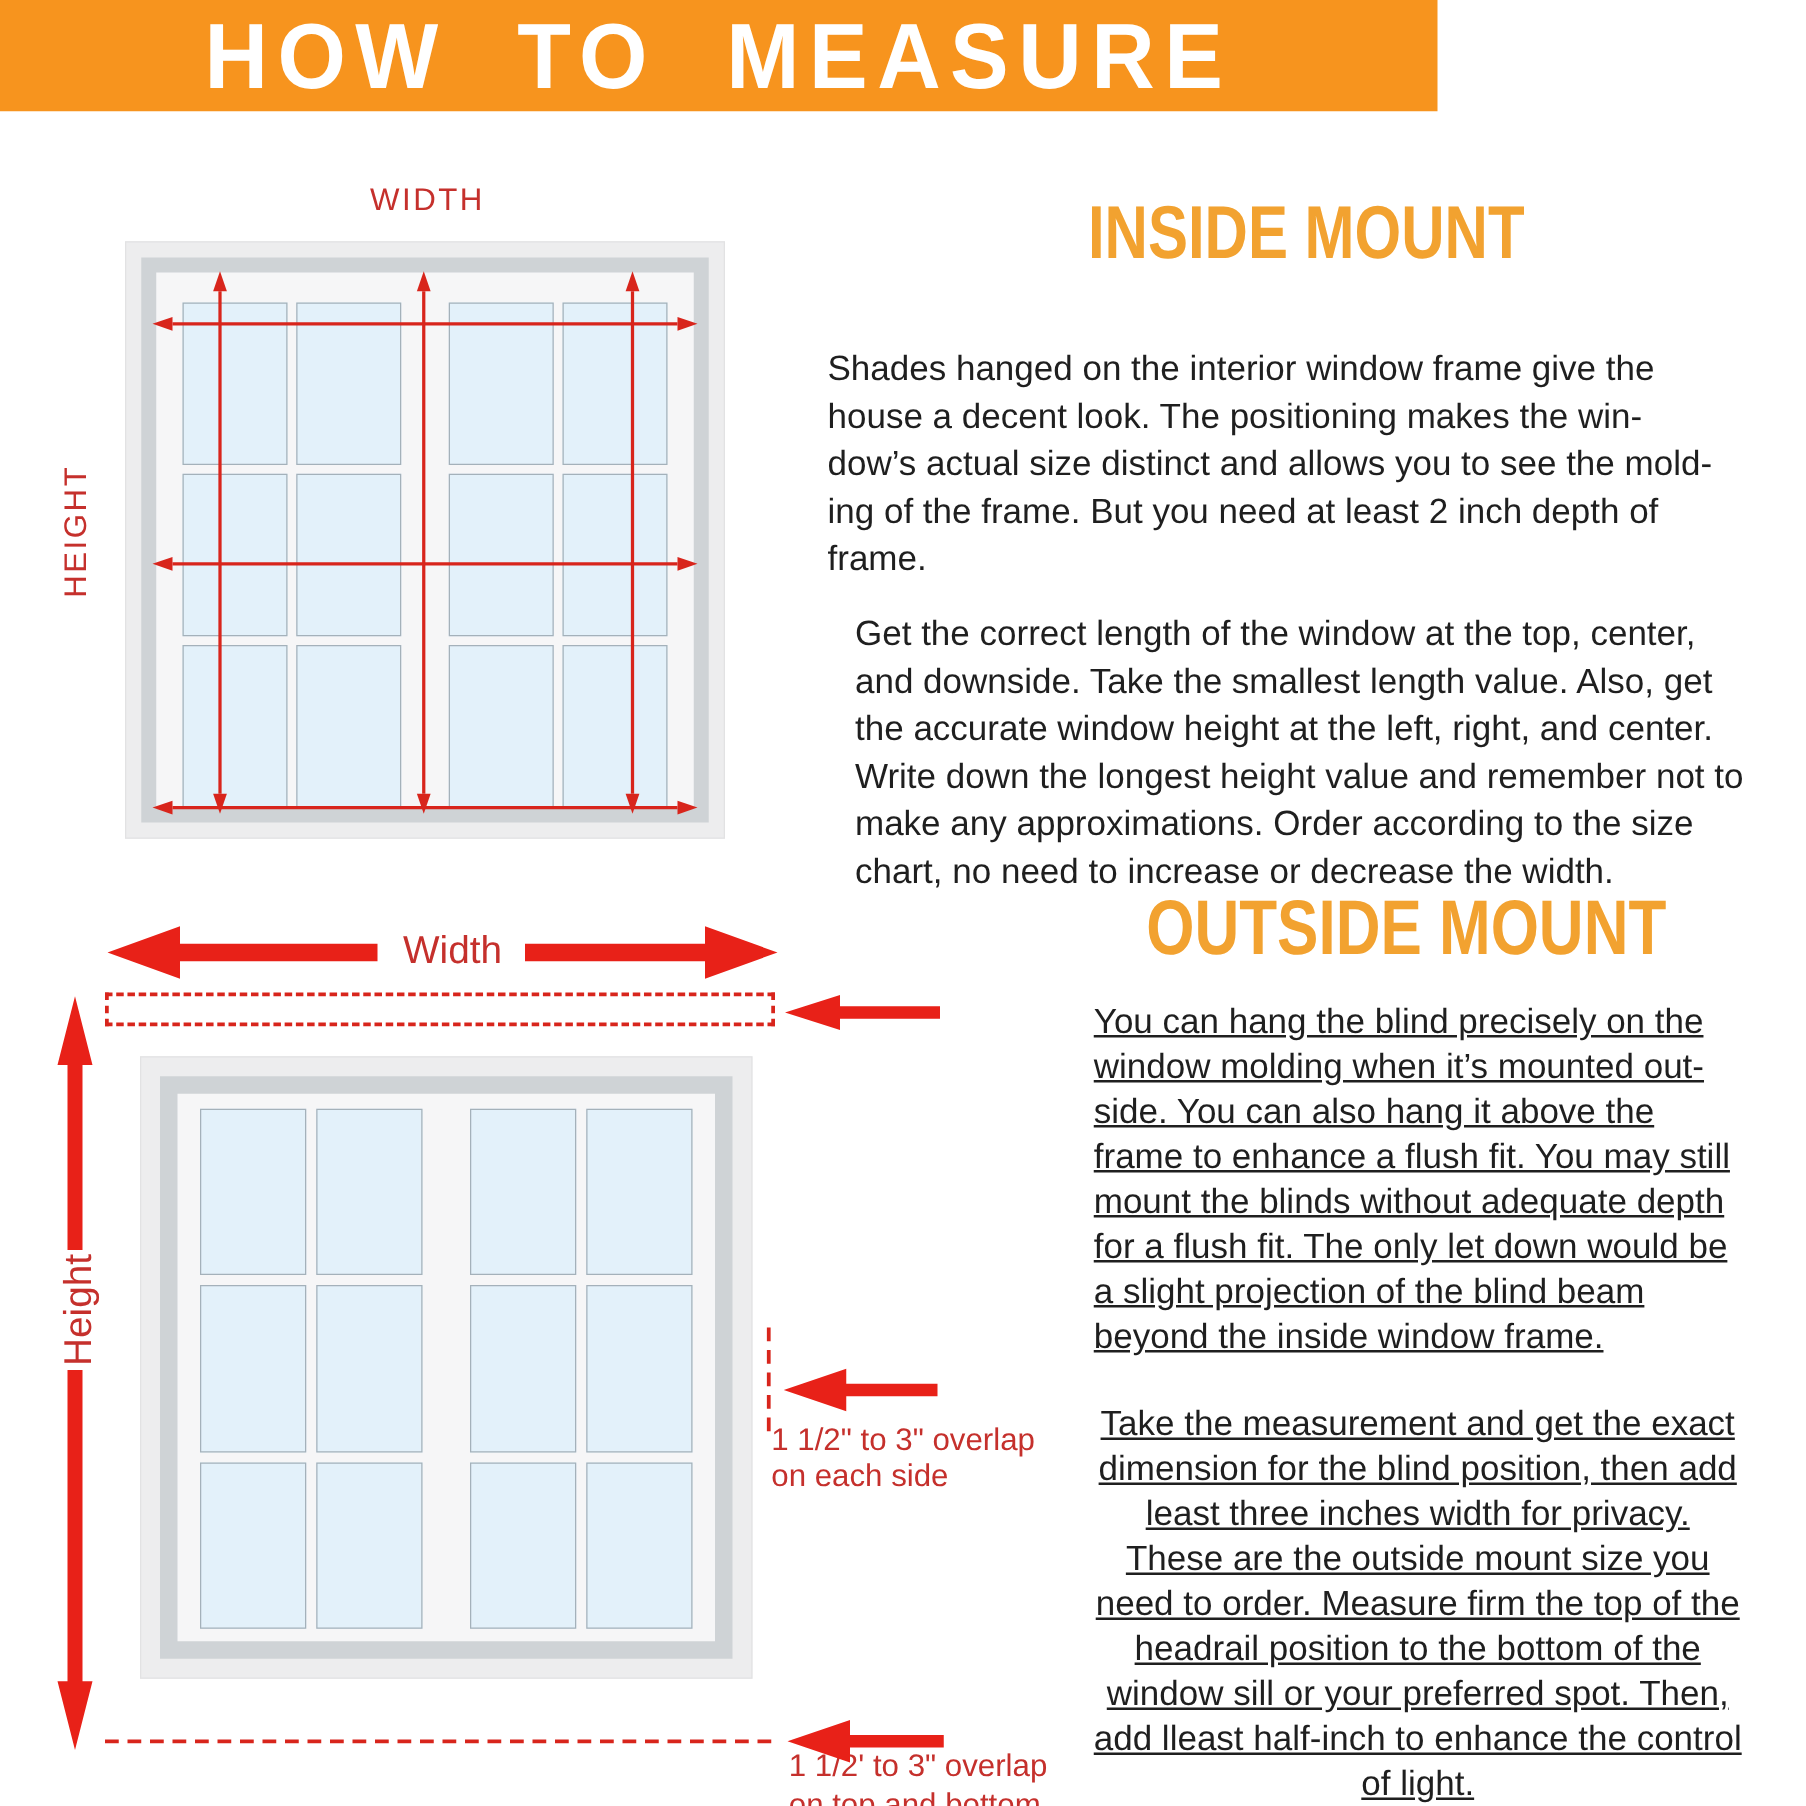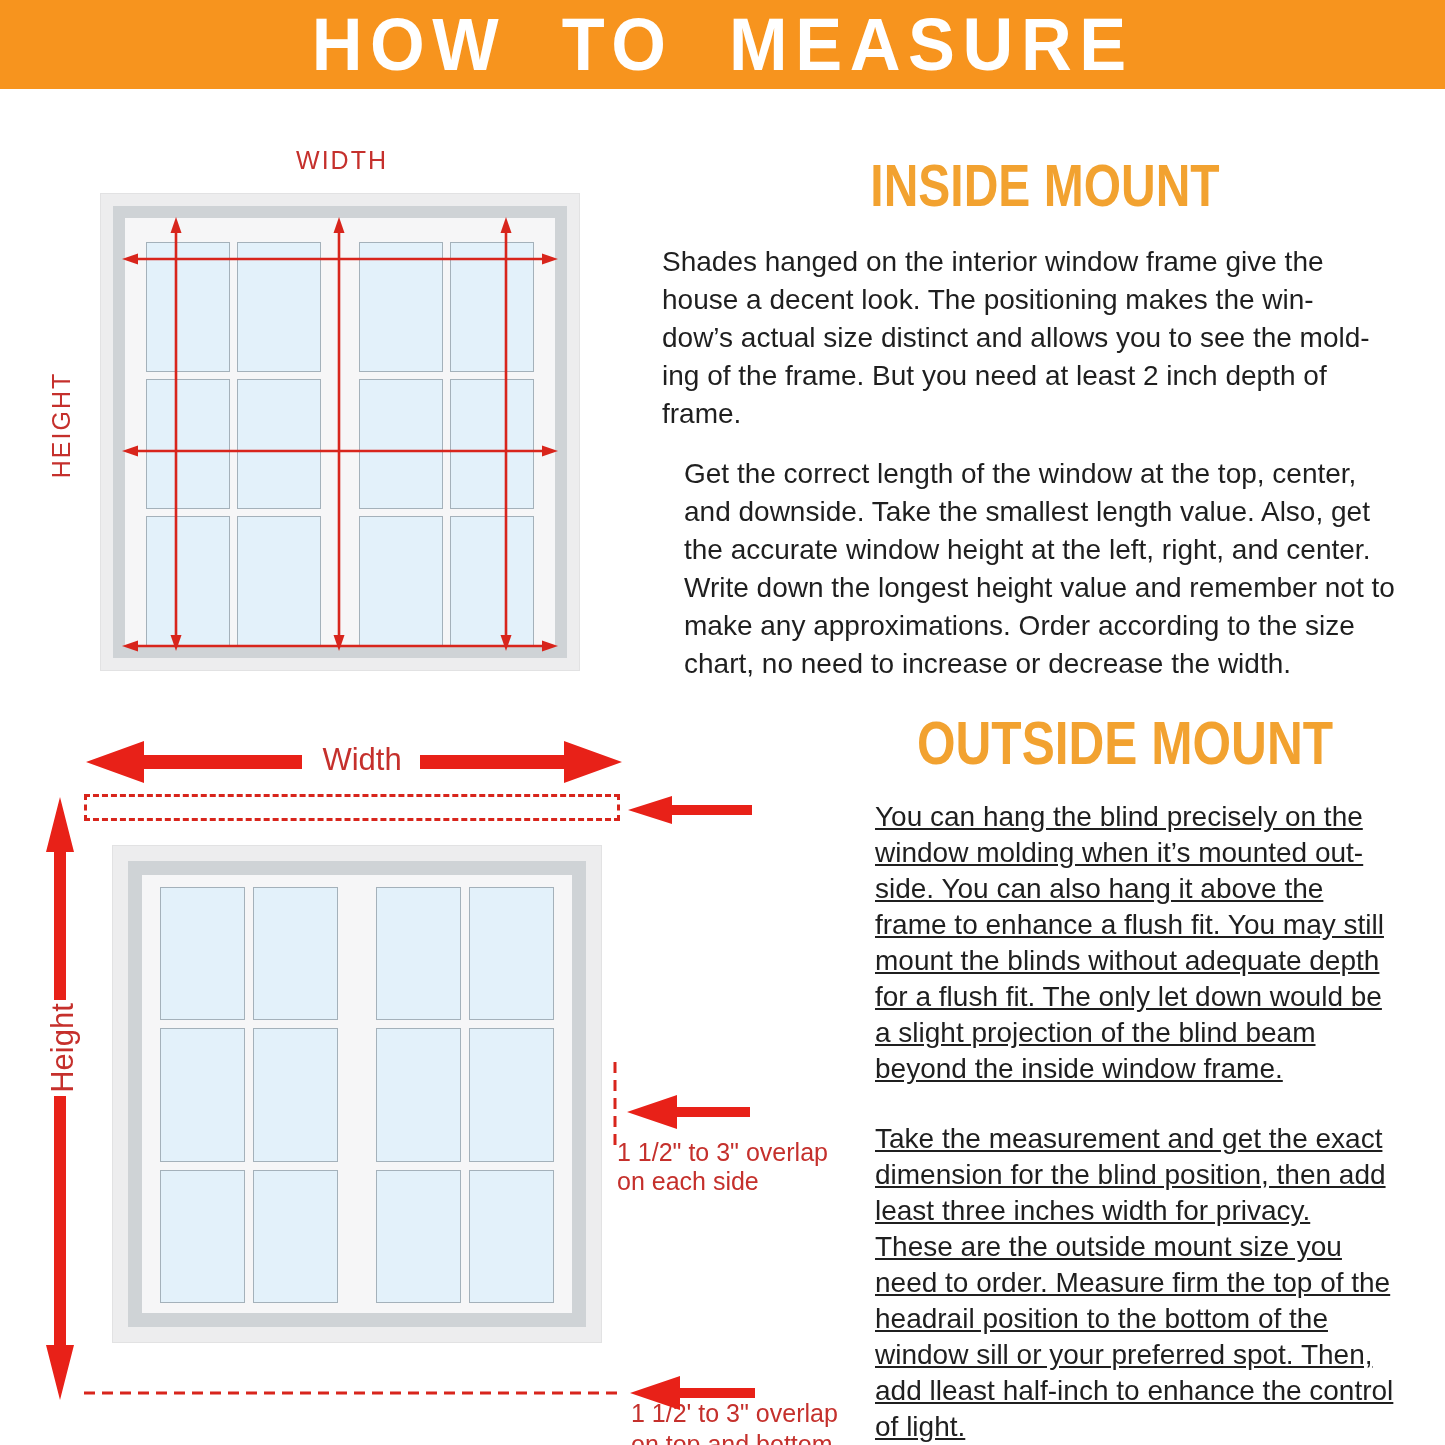--- a/index.html
+++ b/index.html
@@ -3,37 +3,37 @@
 <meta charset="utf-8">
 <style>
   html,body{margin:0;padding:0;background:#ffffff;}
   .canvas{
     position:relative;width:1445px;height:1445px;background:#ffffff;
     font-family:"Liberation Sans",sans-serif;overflow:hidden;
   }
 
   
   .banner{
-    position:absolute;left:0;top:0;width:1445px;height:89px;background:#F7941E;
+    position:absolute;left:0;top:0;width:1150px;height:89px;background:#F7941E;
     display:flex;align-items:center;justify-content:center;
   }
   .banner-title{
     color:#ffffff;font-weight:bold;font-size:74px;line-height:1;
     letter-spacing:8px;word-spacing:30px;transform:scaleX(.95);white-space:nowrap;
   }
 
   
   .mount-heading{
     position:absolute;color:#F2A230;font-weight:bold;font-size:60px;line-height:1;
     text-align:center;transform:scaleX(.8);white-space:nowrap;
   }
   .para{
     position:absolute;color:#1F1F1F;font-size:28px;white-space:pre;
   }
-  .para.inside{line-height:38px;}
+  .para.inside{line-height:38px;margin-top:33px;}
   .para.outside{line-height:36px;text-decoration:underline;}
 
   
   .red-label{position:absolute;color:#C5302C;white-space:pre;}
   .cap-label{font-size:25px;letter-spacing:2px;text-align:center;}
   .rot{transform:rotate(-90deg);transform-origin:center center;text-align:center;}
 
   
   .window{position:absolute;}
   .window .layer{position:absolute;}
@@ -114,21 +114,21 @@
 
   <div class="mount-heading" style="left:745px;top:712px;width:760px;font-size:62px;">OUTSIDE MOUNT</div>
   <div class="para outside" style="left:875px;top:799px;">You can hang the blind precisely on the
 window molding when it’s mounted out-
 side. You can also hang it above the
 frame to enhance a flush fit. You may still
 mount the blinds without adequate depth
 for a flush fit. The only let down would be
 a slight projection of the blind beam
 beyond the inside window frame.</div>
-  <div class="para outside" style="left:875px;top:1121px;">Take the measurement and get the exact
+  <div class="para outside" style="left:875px;top:1121px;text-align:center;">Take the measurement and get the exact
 dimension for the blind position, then add
 least three inches width for privacy.
 These are the outside mount size you
 need to order. Measure firm the top of the
 headrail position to the bottom of the
 window sill or your preferred spot. Then,
 add lleast half-inch to enhance the control
 of light.</div>
 
   <div class="red-label" style="left:302px;top:742px;width:120px;font-size:31px;text-align:center;">Width</div>

